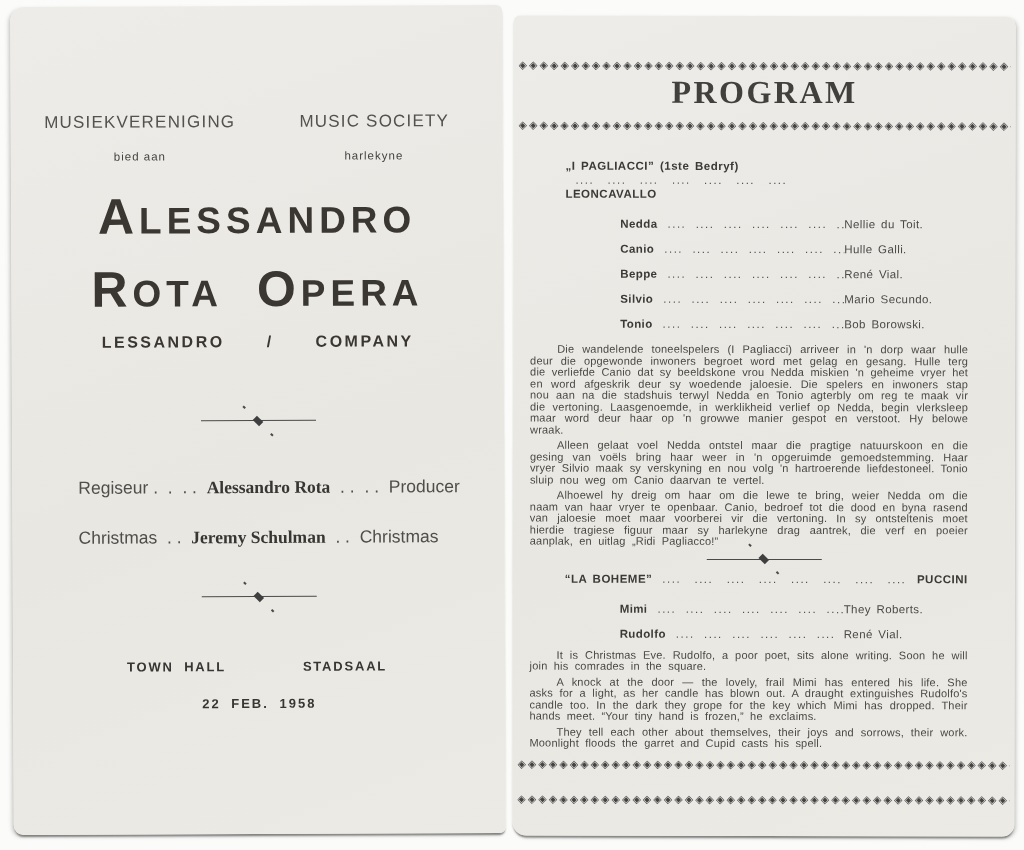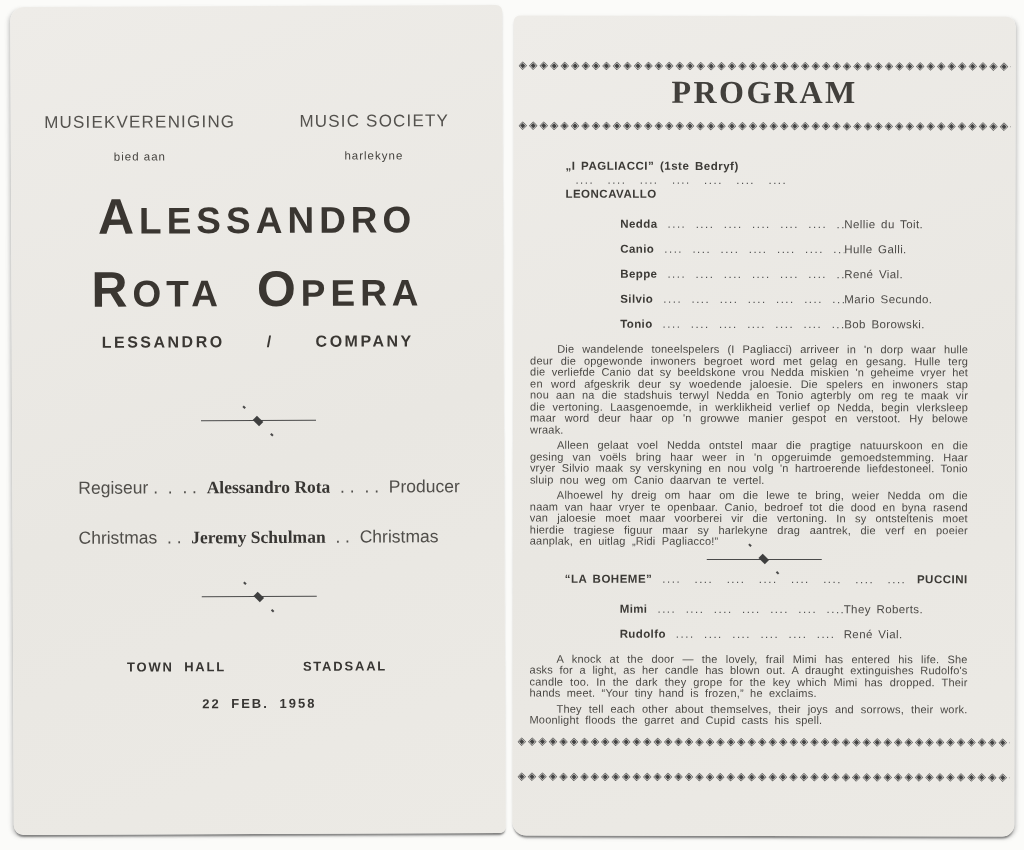--- a/index.html
+++ b/index.html
@@ -179,19 +179,20 @@
       <span class="cast-role">Mimi</span>
       <span class="leader">....  ....  ....  ....  ....  ....  ....  ....  ....</span>
       <span class="cast-performer">They Roberts.</span>
     </div>
     <div class="cast-row">
       <span class="cast-role">Rudolfo</span>
       <span class="leader">....  ....  ....  ....  ....  ....  ....  ....  ....</span>
       <span class="cast-performer">René Vial.</span>
     </div>
 
+    <p class="synopsis ep-1">It is Christmas Eve.  Rudolfo, a poor poet, sits alone writing.  Soon he will join his comrades in the square.</p>
     <p class="synopsis">A knock at the door — the lovely, frail Mimi has entered his life. She asks for a light, as her candle has blown out.  A draught extinguishes Rudolfo's candle too.  In the dark they grope for the key which Mimi has dropped.  Their hands meet.  “Your tiny hand is frozen,” he exclaims.</p>
     <p class="synopsis ep-3">They tell each other about themselves, their joys and sorrows, their work.  Moonlight floods the garret and Cupid casts his spell.</p>
 
     <div class="orn orn-3">◈◈◈◈◈◈◈◈◈◈◈◈◈◈◈◈◈◈◈◈◈◈◈◈◈◈◈◈◈◈◈◈◈◈◈◈◈◈◈◈◈◈◈◈◈◈◈◈◈◈◈◈◈◈◈◈◈◈◈◈◈◈◈◈◈◈◈◈◈◈</div>
     <div class="orn orn-4">◈◈◈◈◈◈◈◈◈◈◈◈◈◈◈◈◈◈◈◈◈◈◈◈◈◈◈◈◈◈◈◈◈◈◈◈◈◈◈◈◈◈◈◈◈◈◈◈◈◈◈◈◈◈◈◈◈◈◈◈◈◈◈◈◈◈◈◈◈◈</div>
   </section>
 </div>
 
 </body></html>

